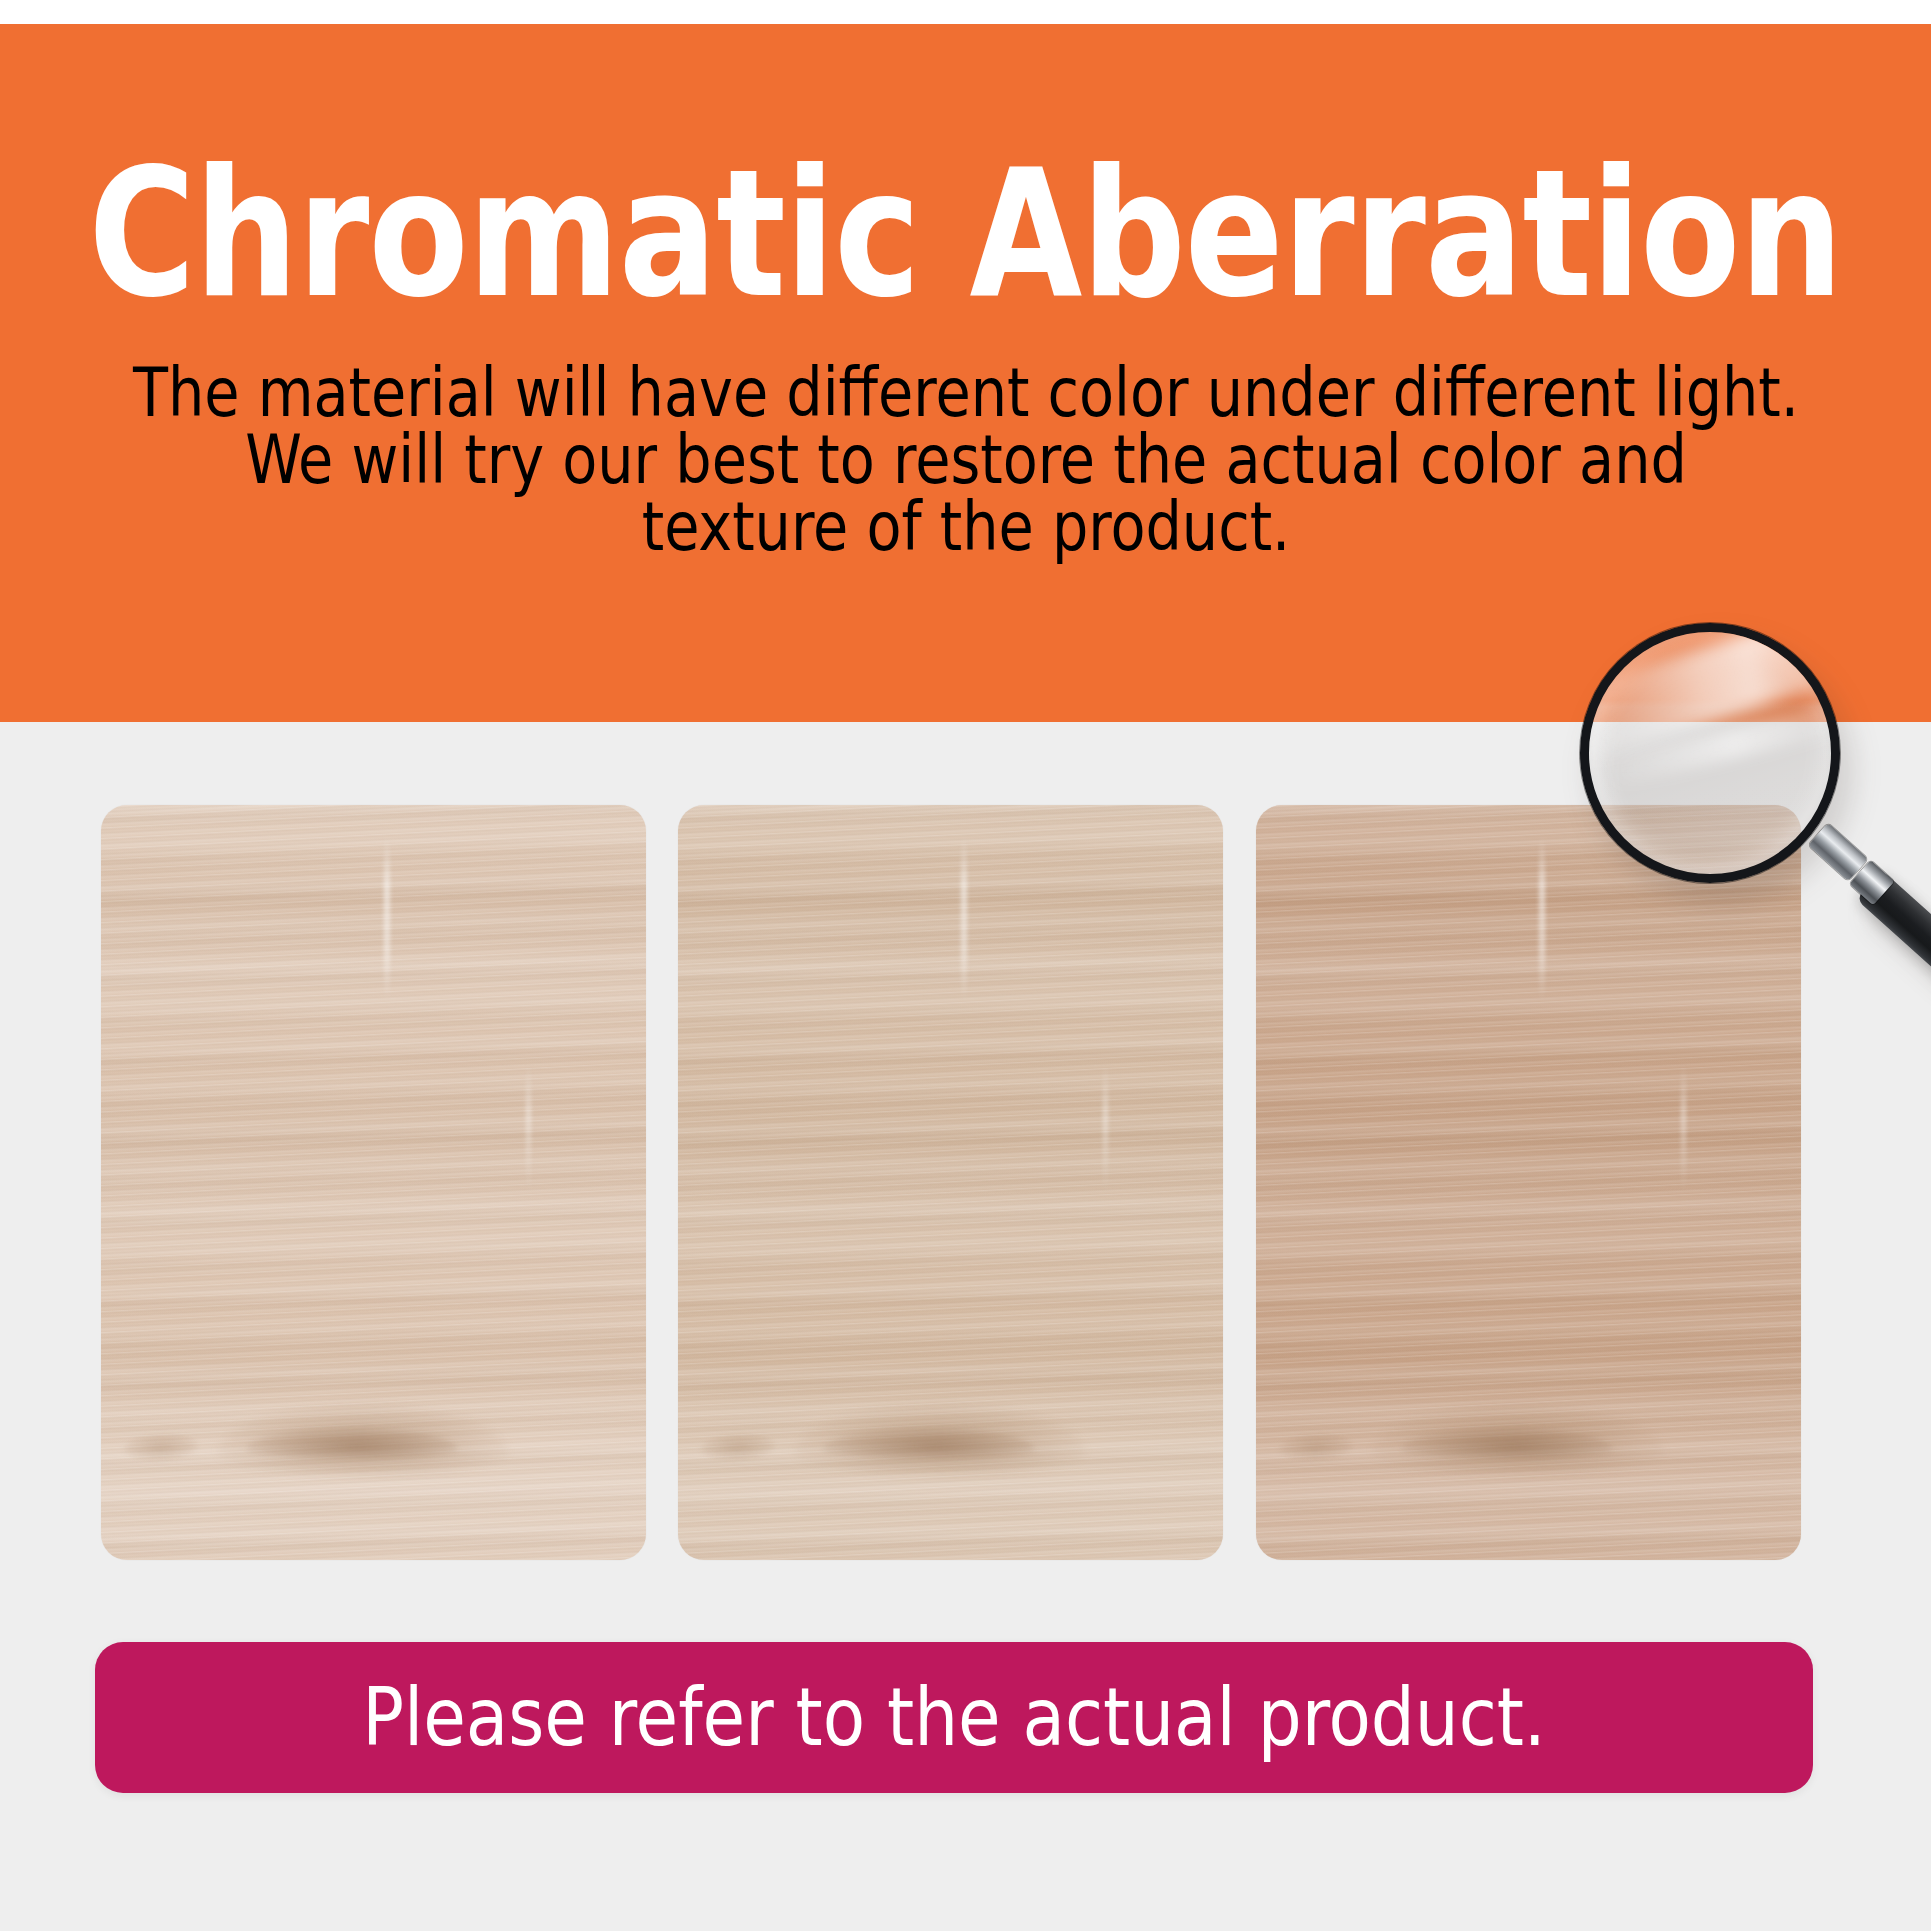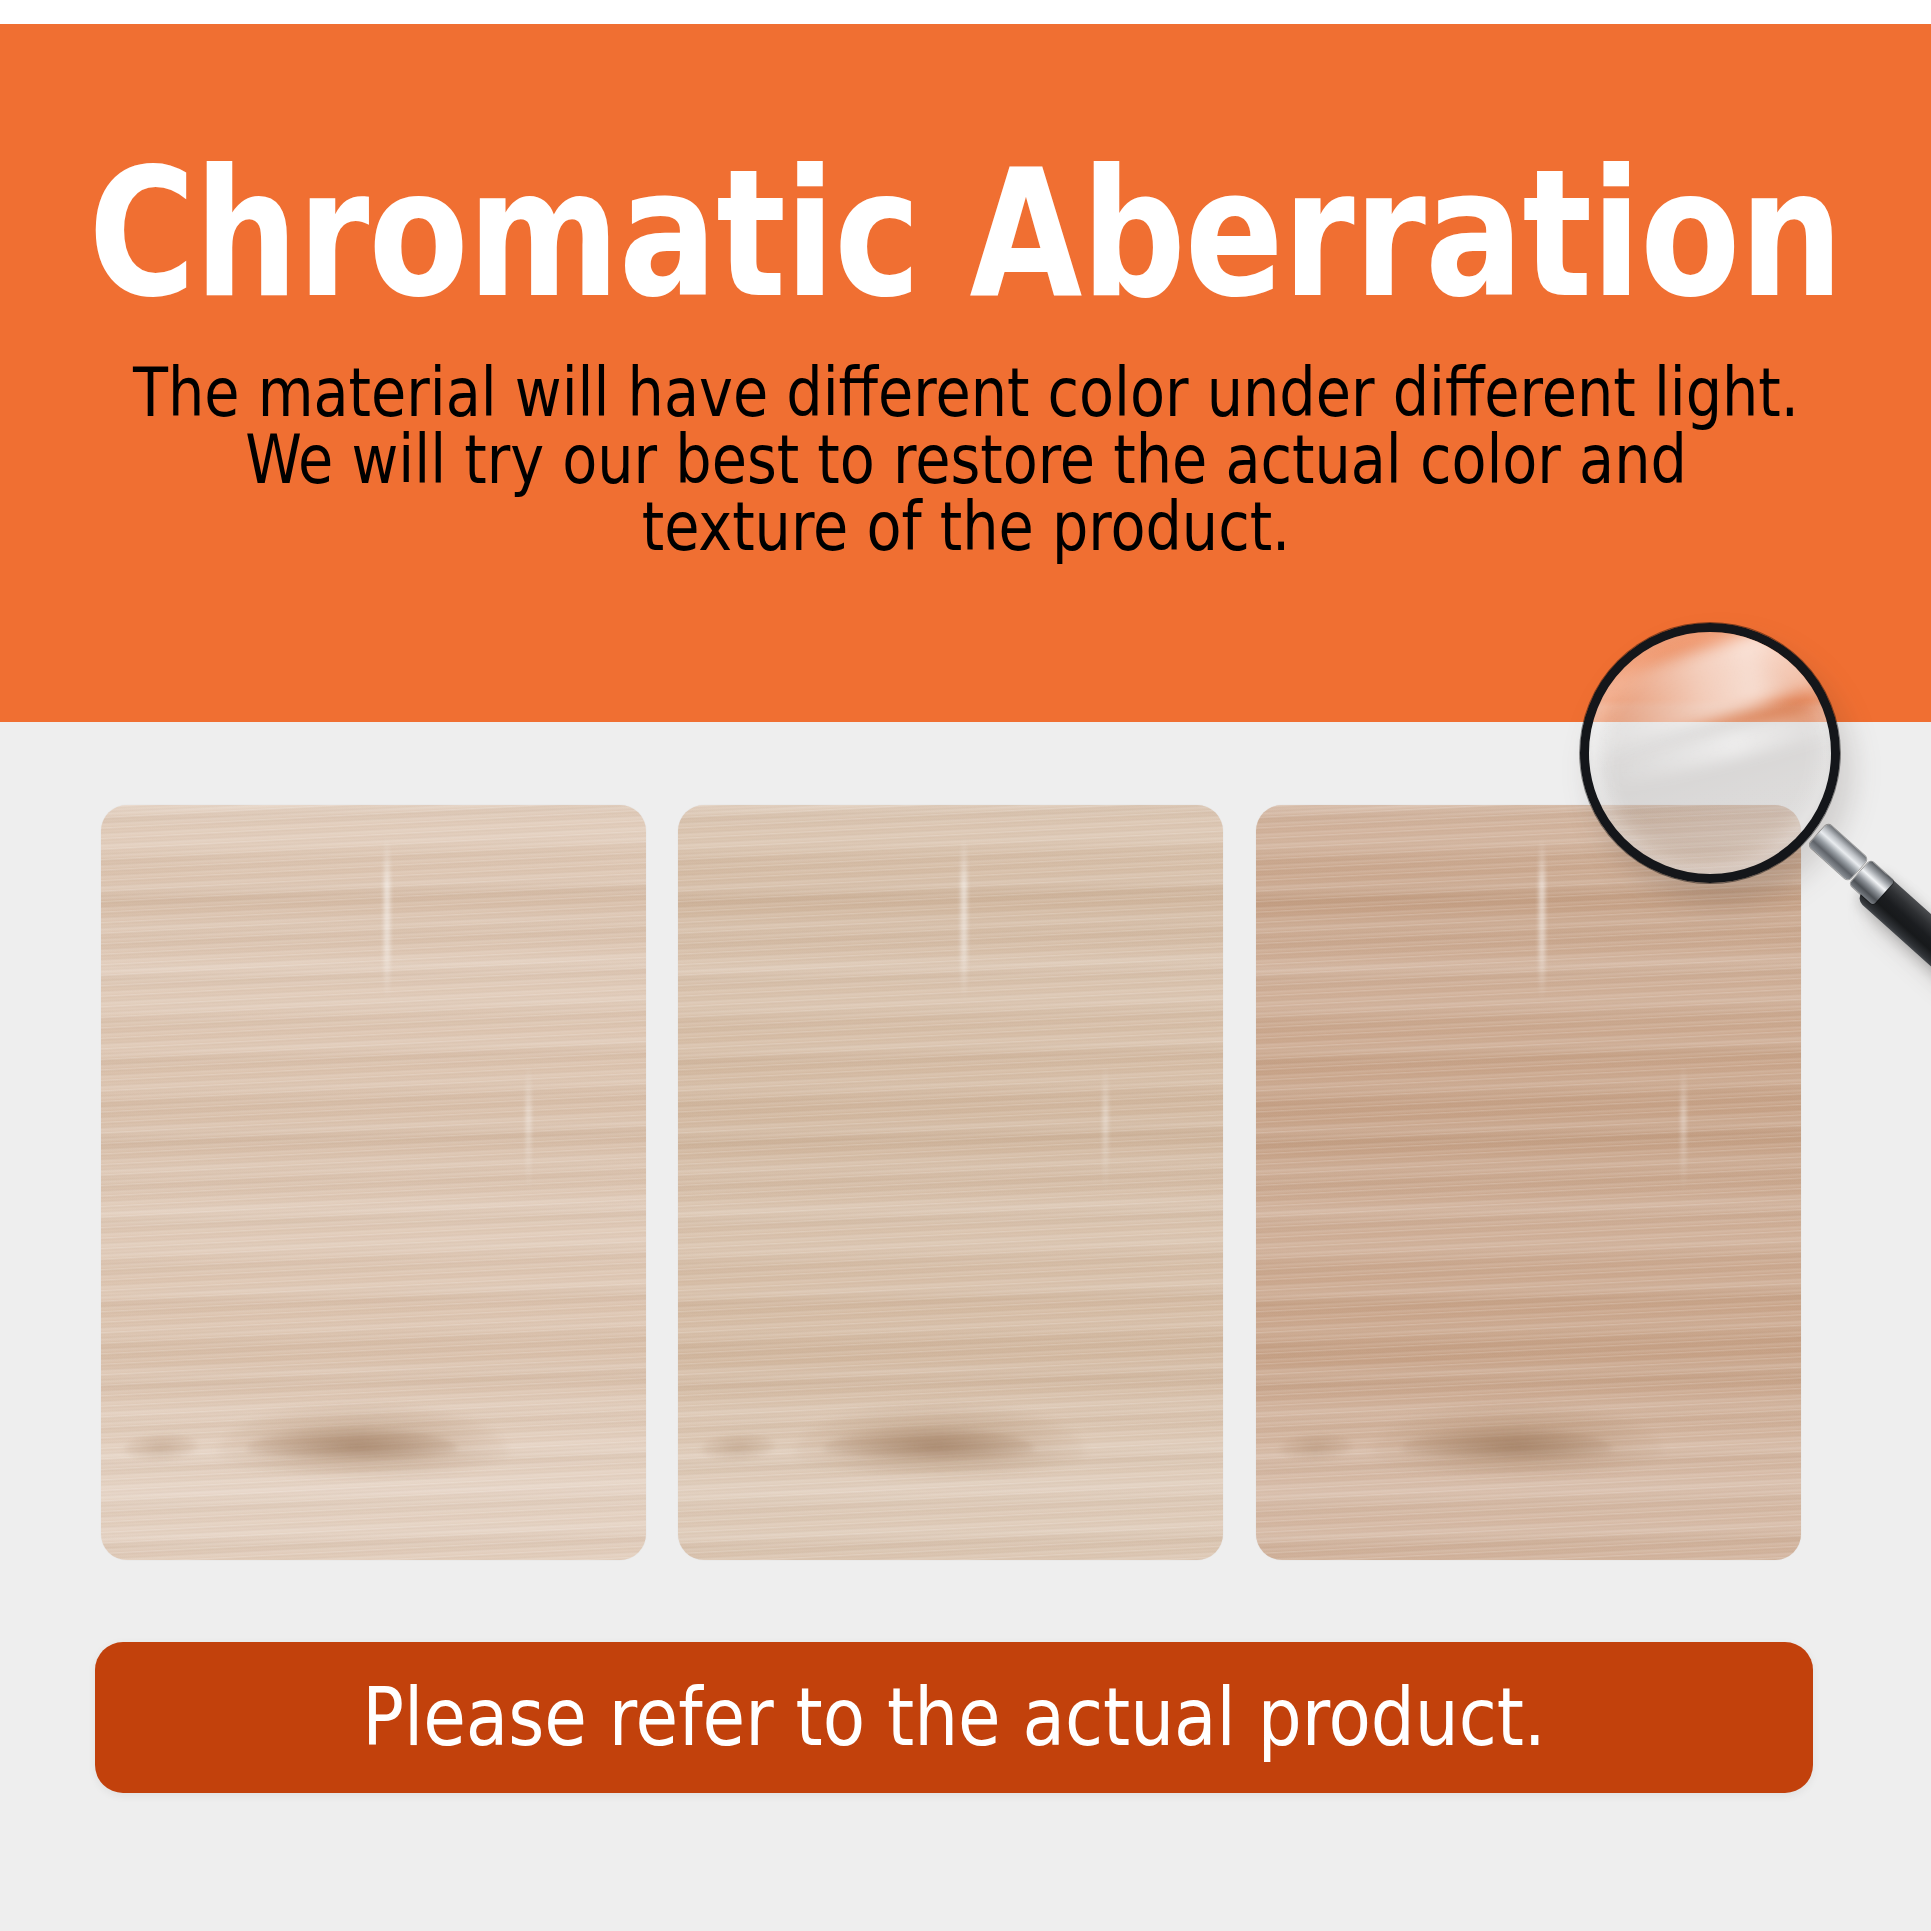--- a/index.html
+++ b/index.html
@@ -437,18 +437,18 @@
     <div class="mag-handle"></div>
     <div class="mag-ferrule2"></div>
     <div class="mag-ferrule"></div>
     <div class="mag-lens" style="border-color: rgb(20, 22, 26);">
       <div class="mag-tint"></div>
       <div class="mag-glare-a"></div>
       <div class="mag-glare-b"></div>
     </div>
   </div>
 
-  <div class="cta" style="background: #c2410c;">
+  <div class="cta" style="background: #be185d;">
     <span class="cta-label" style="color: rgb(255, 255, 255);">Please refer to the actual product.</span>
   </div>
 
 </div>
 
 
 </body></html>

